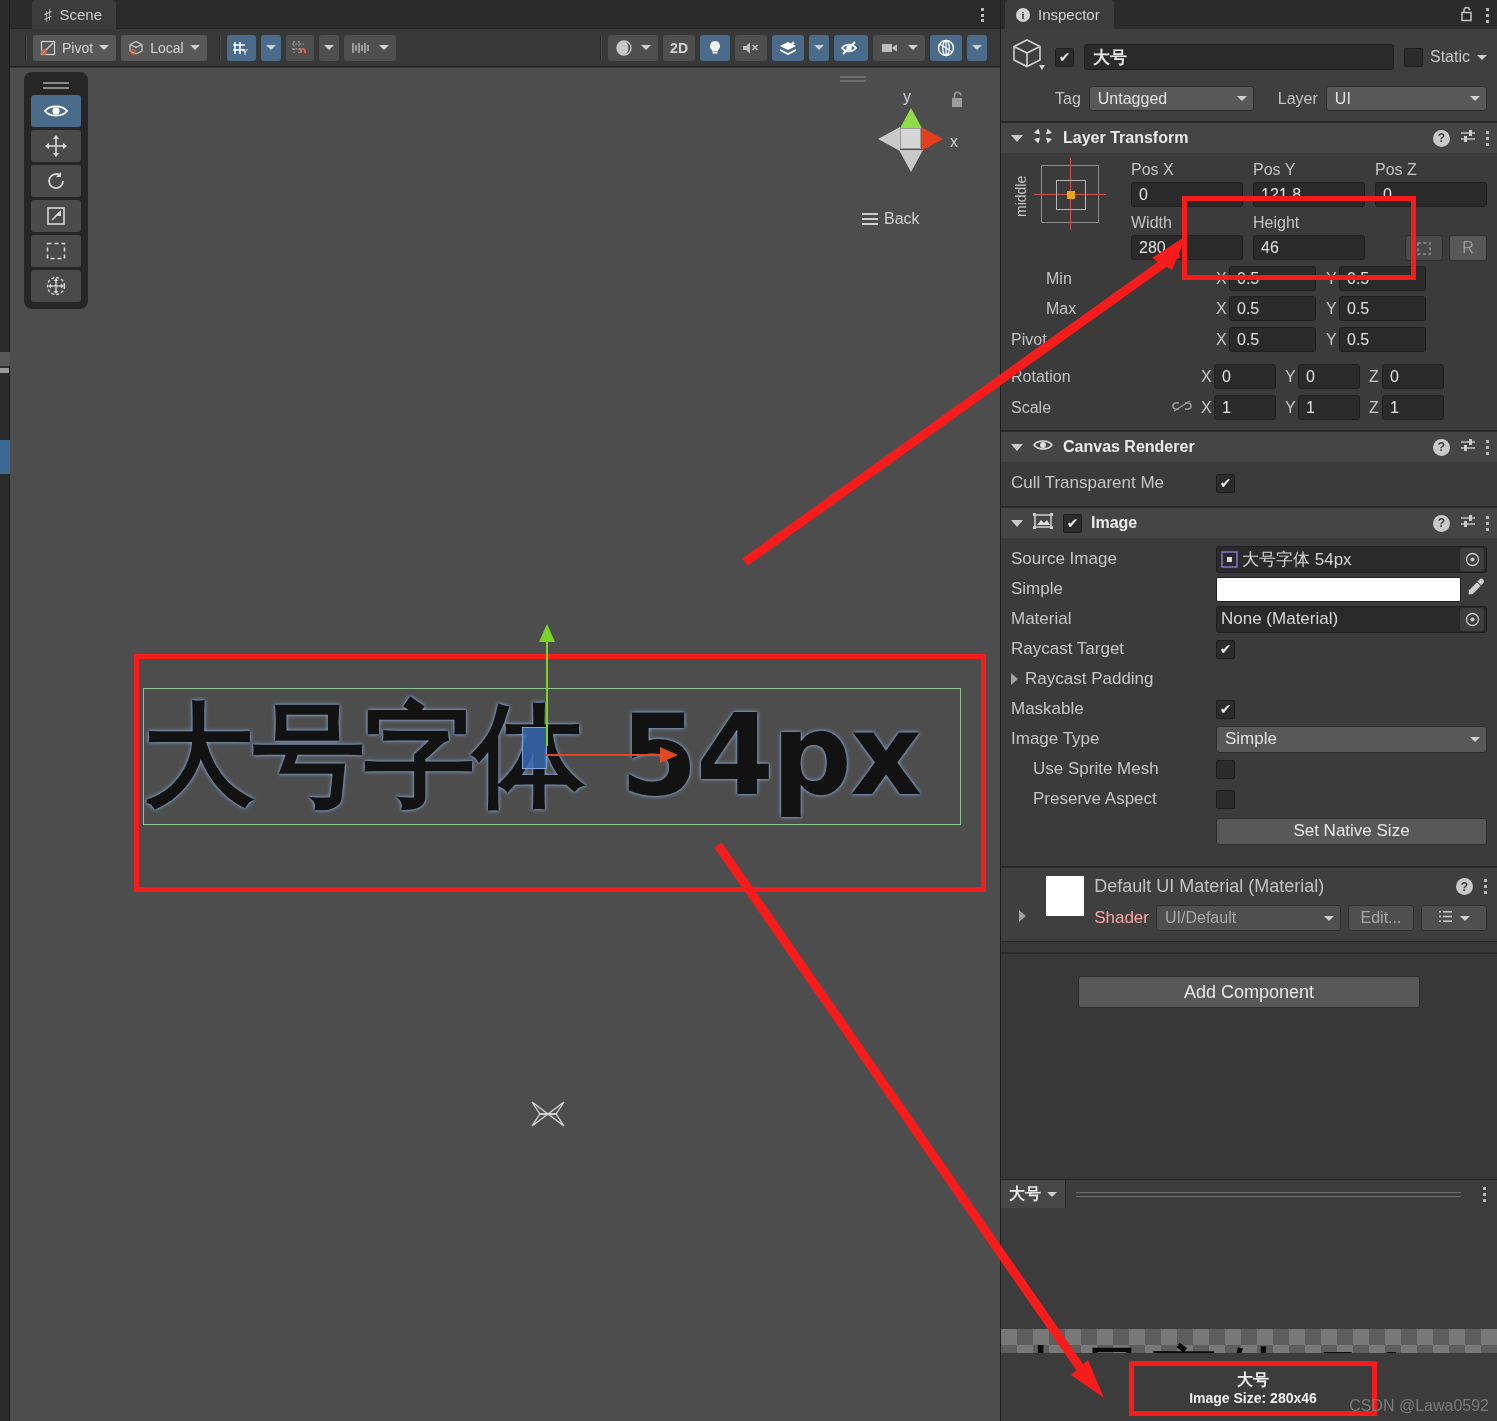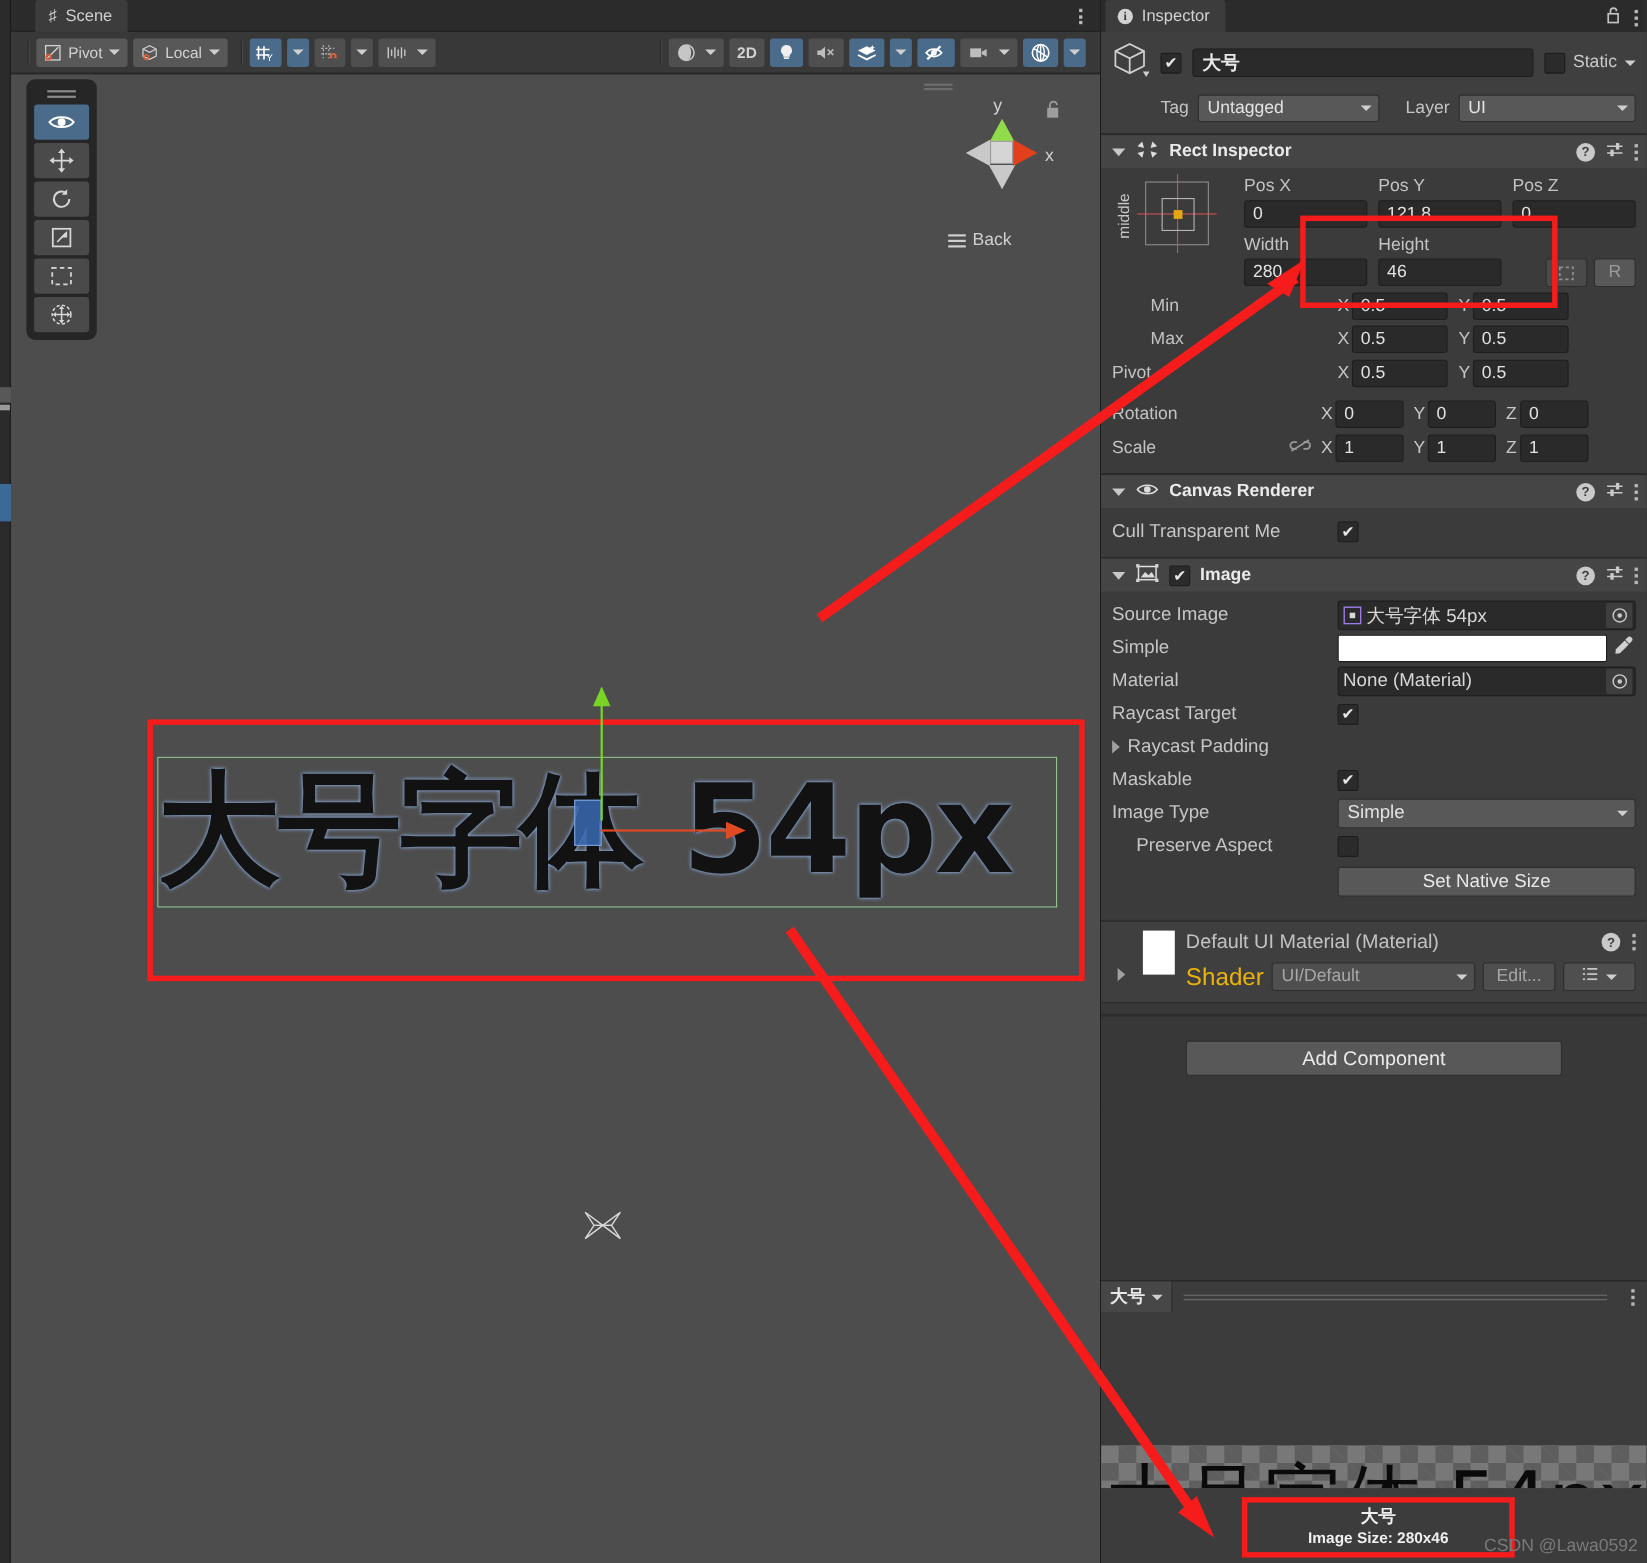--- a/index.html
+++ b/index.html
@@ -630,21 +630,21 @@
           <span>
             <svg width="22" height="18" viewBox="0 0 22 18">
               <g fill="#dcdcdc">
                 <path d="M2 2 l6 1.6 l-1.6 -6 z" transform="translate(0,4)"></path>
                 <path d="M20 2 l-6 1.6 l1.6 -6 z" transform="translate(0,4)"></path>
                 <path d="M2 16 l6 -1.6 l-1.6 6 z" transform="translate(0,-4)"></path>
                 <path d="M20 16 l-6 -1.6 l1.6 6 z" transform="translate(0,-4)"></path>
               </g>
             </svg>
           </span>
-          <span class="comp-title">Rect Inspector</span>
+          <span class="comp-title">Layer Transform</span>
           <span class="spacer"></span>
           <span class="help-ic">?</span>
           <span>
             <svg width="18" height="16" viewBox="0 0 18 16">
               <g stroke="#cacaca" stroke-width="1.4">
                   <line x1="2" y1="5" x2="16" y2="5"></line>
                   <line x1="2" y1="11" x2="16" y2="11"></line>
                 </g>
               <rect x="10" y="2" width="3" height="6" fill="#cacaca"></rect>
                 <rect x="5" y="8" width="3" height="6" fill="#cacaca"></rect>
@@ -936,20 +936,24 @@
           <div class="prop-row">
             <span class="prop-lbl">Image Type</span>
             <span class="prop-val">
               <span class="dropdown" style="height:27px;font-size:17px">
                 <span>Simple</span>
                 <span class="caret"></span>
               </span>
             </span>
           </div>
 
+          <div class="prop-row">
+            <span class="prop-lbl ind">Use Sprite Mesh</span>
+            <span class="cbx"></span>
+          </div>
 
           <div class="prop-row">
             <span class="prop-lbl ind">Preserve Aspect</span>
             <span class="cbx"></span>
           </div>
 
           <div class="prop-row" style="margin-top:2px">
             <span class="prop-lbl"></span>
             <span class="prop-val">
               <span class="big-btn">Set Native Size</span>
@@ -970,21 +974,21 @@
               <span style="color:#c2c2c2;font-size:18px">Default UI Material (Material)</span>
               <span style="flex:1 1 auto"></span>
               <span class="help-ic">?</span>
               <span class="vdots" style="margin-left:11px">
                   <i></i>
                   <i></i>
                   <i></i>
                 </span>
             </div>
             <div style="display:flex;align-items:center;gap:7px;margin-top:8px">
-              <span style="color:#eab308;font-size:22px">Shader</span>
+              <span style="color:#fca5a5;font-size:17px">Shader</span>
               <span class="dropdown" style="width:185px;height:26px;background:#4f4f4f;color:#a8a8a8">
                 <span>UI/Default</span>
                 <span class="caret"></span>
               </span>
               <span class="btn" style="width:66px;background:#4f4f4f;color:#a8a8a8">Edit...</span>
               <span class="btn" style="width:66px;background:#4f4f4f;gap:6px">
                 <span>
                   <svg width="16" height="13" viewBox="0 0 16 13">
                     <g fill="#c6c6c6">
                         <rect x="5" y="1" width="9" height="1.6"></rect>

